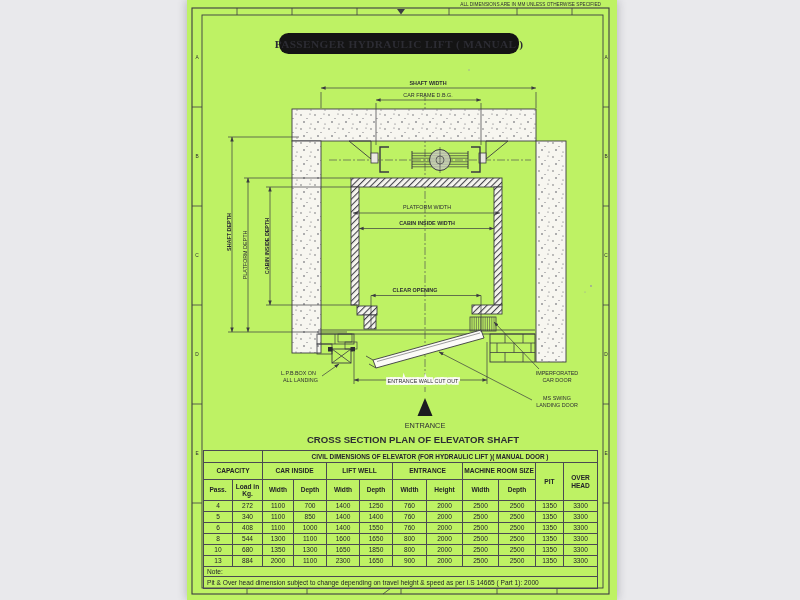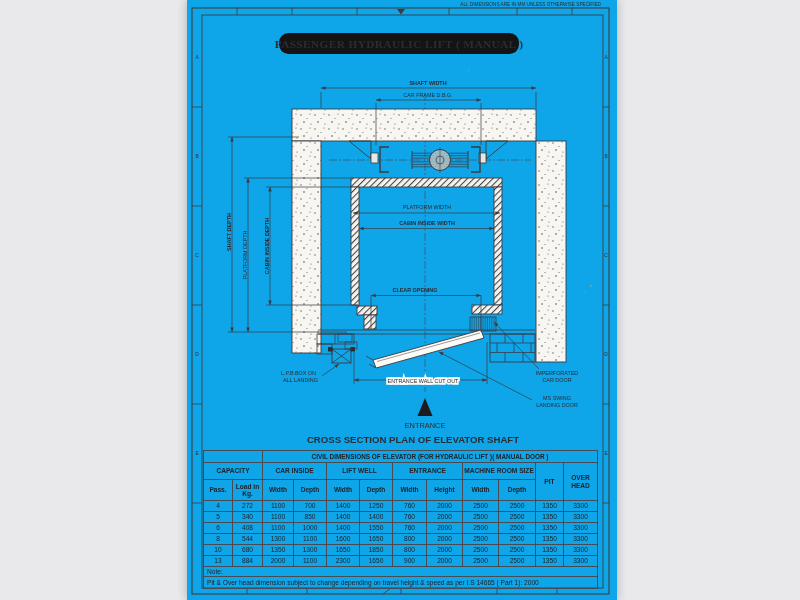--- a/index.html
+++ b/index.html
@@ -3,21 +3,21 @@
 <meta charset="utf-8">
 <style>
   html,body{margin:0;padding:0;}
   body{
     width:800px;height:600px;position:relative;overflow:hidden;
     background:#e9e9ec;
     font-family:"Liberation Sans",sans-serif;
   }
   .sheet{
     position:absolute;left:187px;top:0;width:430px;height:600px;
-    background:#0ea5e9;
+    background:#bef264;
     box-shadow:0 0 9px rgba(40,40,55,.30);
   }
   .sheet > svg{position:absolute;left:0;top:0;}
   svg text{fill:#2c2c33;font-family:"Liberation Sans",sans-serif;}
   svg .ser{font-family:"Liberation Serif",serif;}
   .dim-table{
     position:absolute;left:16px;top:450px;width:394px;
     border-collapse:collapse;table-layout:fixed;
     font-size:6.6px;color:#232329;
   }

